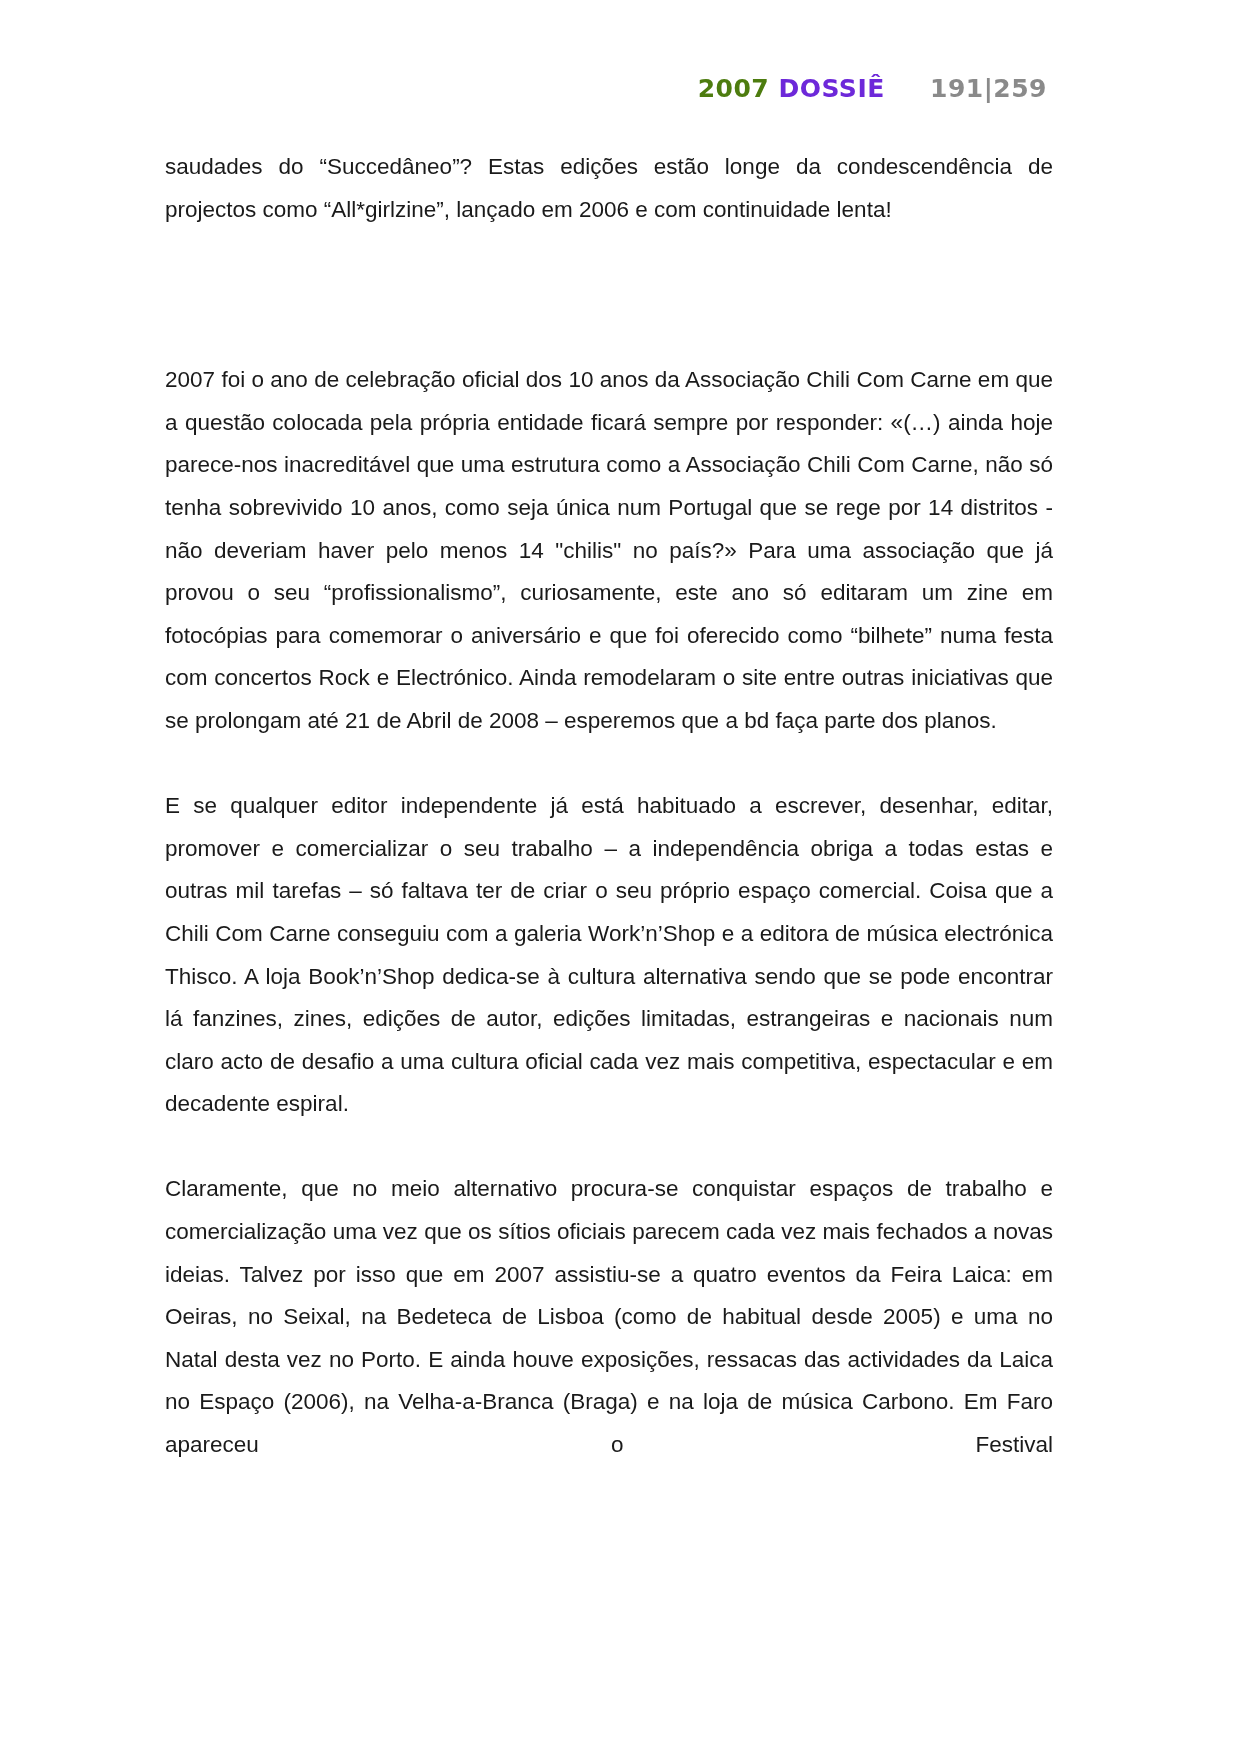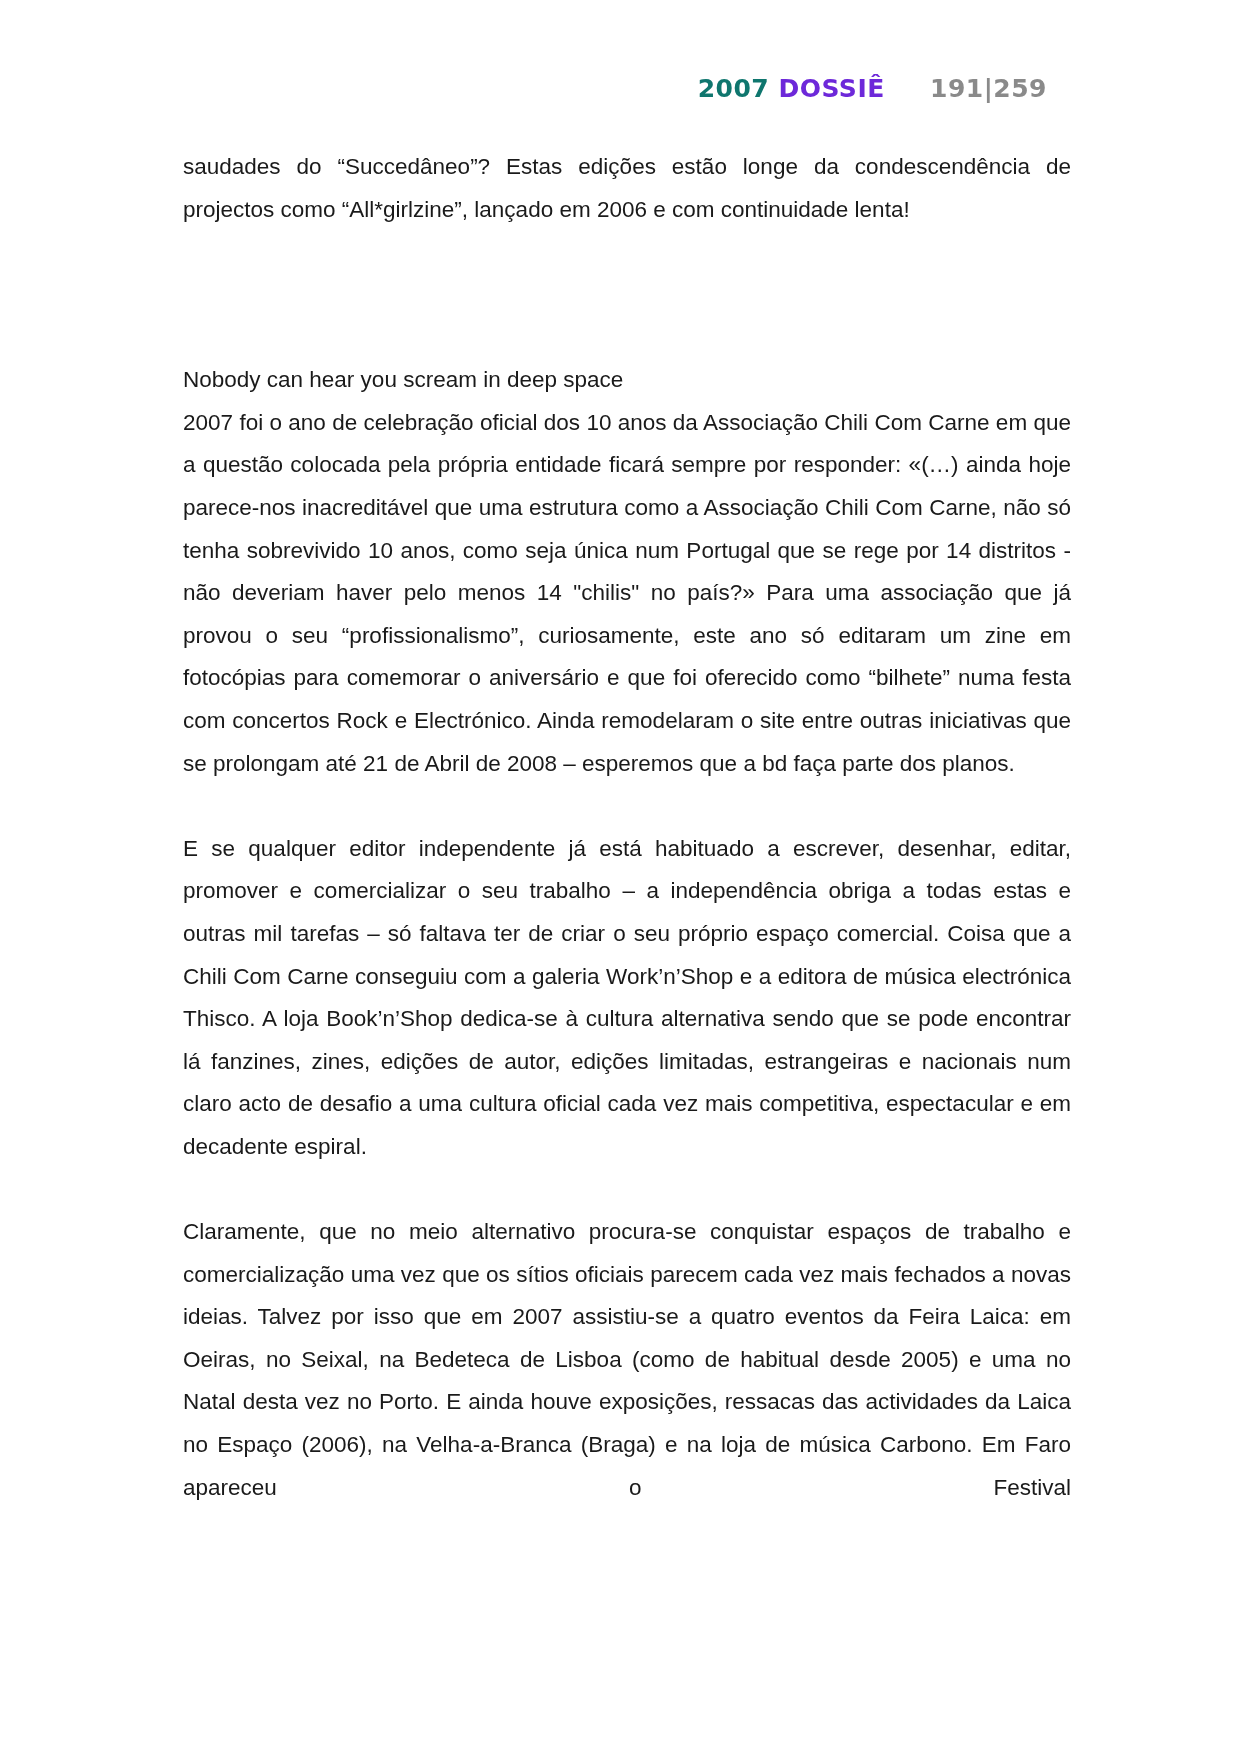--- a/index.html
+++ b/index.html
@@ -5,43 +5,42 @@
     html, body { margin: 0; padding: 0; background: #ffffff; }
     body {
       width: 1242px; height: 1754px; position: relative; overflow: hidden;
       font-family: "Liberation Sans", sans-serif; color: #1a1a1a;
     }
     .header {
       position: absolute; top: 74px; right: 195px;
       font-family: "DejaVu Sans", sans-serif; font-weight: bold;
       font-size: 25px; letter-spacing: 0.5px; white-space: nowrap;
     }
-    .header .year { color: #0f766e; }
+    .header .year { color: #4d7c0f; }
     .header .title { color: #6d28d9; }
     .header .pages { color: #8a8a8a; margin-left: 36px; }
     .content {
-      position: absolute; left: 183px; top: 146px; width: 888px;
+      position: absolute; left: 165px; top: 146px; width: 888px;
       font-size: 22.5px; line-height: 42.6px;
     }
     .content p { margin: 0; text-align: justify; text-align-last: left; }
     .gap-lg { height: 128px; }
     .gap { height: 42.6px; }
     .subhead { text-align: left; }
   </style>
 </head>
 <body>
 
 <div class="header">
   <span class="year">2007</span>
   <span class="title">DOSSIÊ</span>
   <span class="pages"><span>191</span><span>|</span><span>259</span></span>
 </div>
 
 <div class="content">
   <p>saudades do “Succedâneo”? Estas edições estão longe da condescendência de projectos como “All*girlzine”, lançado em 2006 e com continuidade lenta!</p>
   <div class="gap-lg"></div>
-  <p class="subhead">Nobody can hear you scream in deep space</p>
   <p>2007 foi o ano de celebração oficial dos 10 anos da Associação Chili Com Carne em que a questão colocada pela própria entidade ficará sempre por responder: «(…) ainda hoje parece-nos inacreditável que uma estrutura como a Associação Chili Com Carne, não só tenha sobrevivido 10 anos, como seja única num Portugal que se rege por 14 distritos - não deveriam haver pelo menos 14 "chilis" no país?» Para uma associação que já provou o seu “profissionalismo”, curiosamente, este ano só editaram um zine em fotocópias para comemorar o aniversário e que foi oferecido como “bilhete” numa festa com concertos Rock e Electrónico. Ainda remodelaram o site entre outras iniciativas que se prolongam até 21 de Abril de 2008 – esperemos que a bd faça parte dos planos.</p>
   <div class="gap"></div>
   <p>E se qualquer editor independente já está habituado a escrever, desenhar, editar, promover e comercializar o seu trabalho – a independência obriga a todas estas e outras mil tarefas – só faltava ter de criar o seu próprio espaço comercial. Coisa que a Chili Com Carne conseguiu com a galeria Work’n’Shop e a editora de música electrónica Thisco. A loja Book’n’Shop dedica-se à cultura alternativa sendo que se pode encontrar lá fanzines, zines, edições de autor, edições limitadas, estrangeiras e nacionais num claro acto de desafio a uma cultura oficial cada vez mais competitiva, espectacular e em decadente espiral.</p>
   <div class="gap"></div>
   <p style="text-align-last: justify;">Claramente, que no meio alternativo procura-se conquistar espaços de trabalho e comercialização uma vez que os sítios oficiais parecem cada vez mais fechados a novas ideias. Talvez por isso que em 2007 assistiu-se a quatro eventos da Feira Laica: em Oeiras, no Seixal, na Bedeteca de Lisboa (como de habitual desde 2005) e uma no Natal desta vez no Porto. E ainda houve exposições, ressacas das actividades da Laica no Espaço (2006), na Velha-a-Branca (Braga) e na loja de música Carbono. Em Faro apareceu o Festival</p>
 </div>
 
 </body></html>

